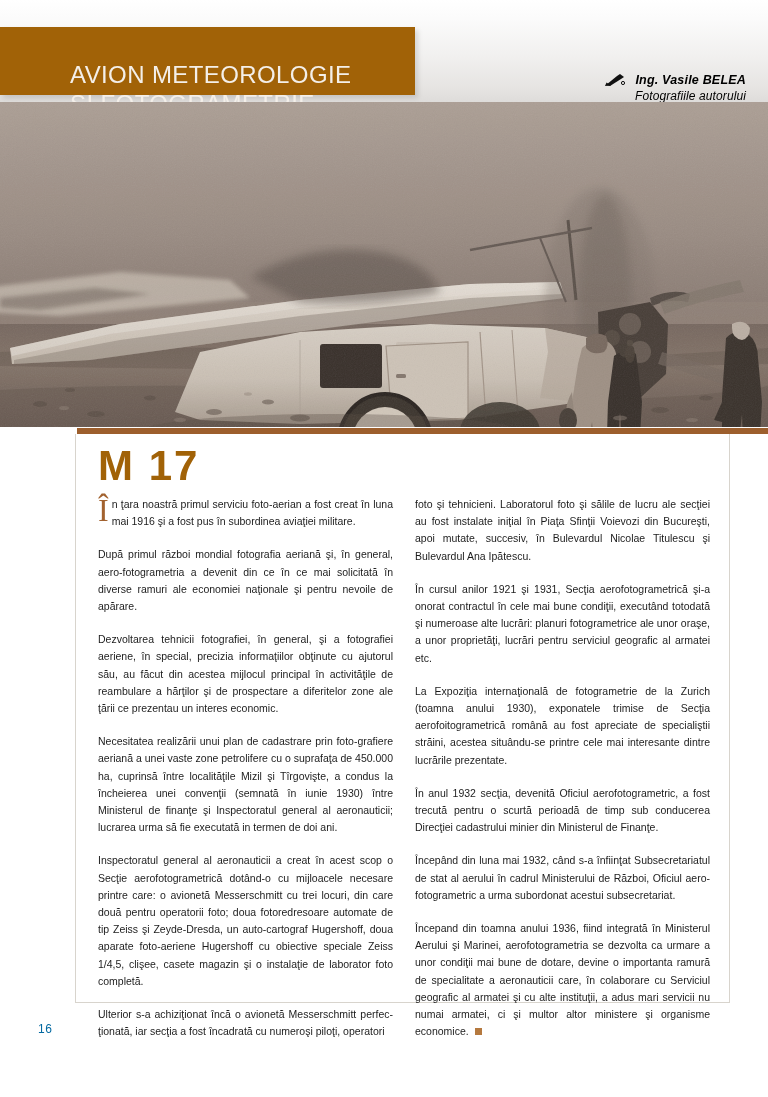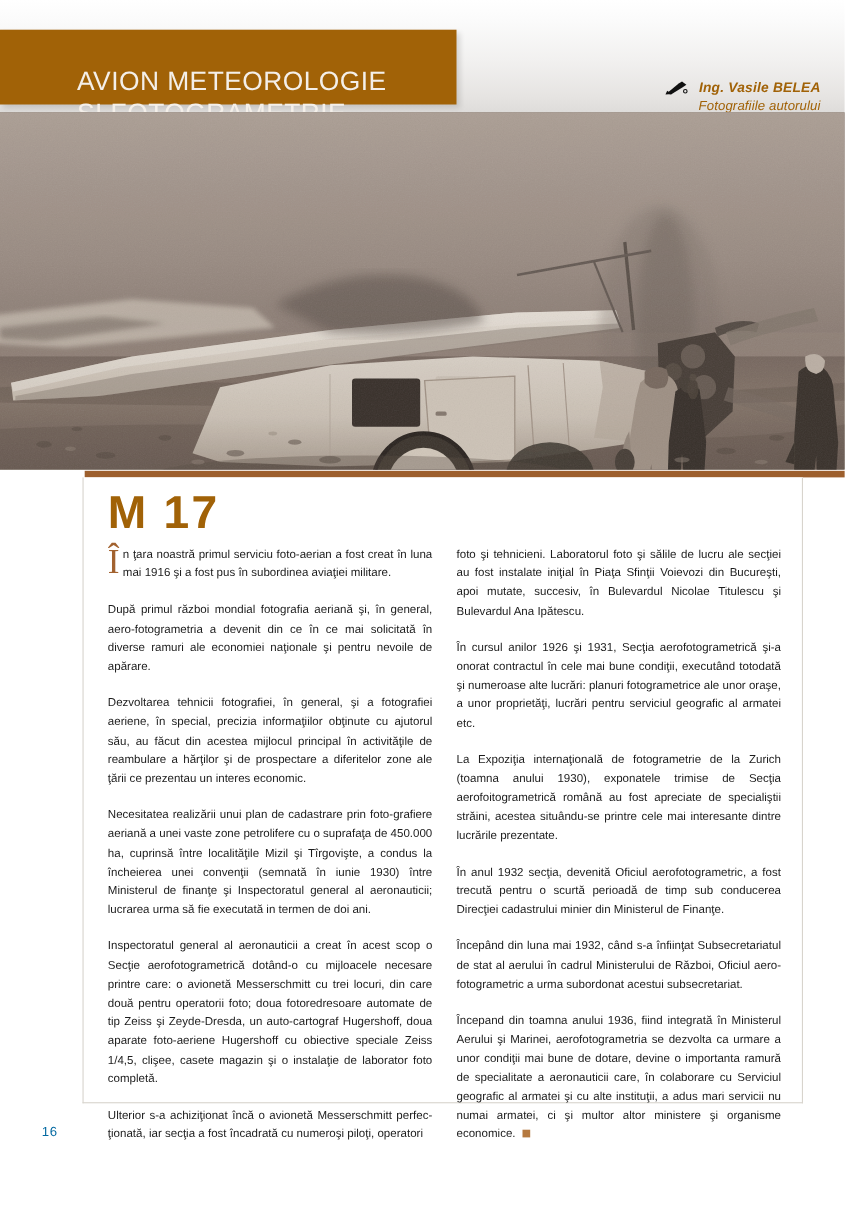--- a/index.html
+++ b/index.html
@@ -41,21 +41,21 @@
     line-height: 29px;
     font-weight: 400;
     white-space: pre-line;
   }
 
   
   .byline {
     position: absolute;
     right: 22px; top: 73px;
     text-align: right;
-    color: #a16207;
+    color: #000000;
     width: 260px;
   }
   .byline-row {
     display: flex;
     align-items: center;
     justify-content: flex-end;
     gap: 9px;
   }
   .byline-name {
     font-size: 12.5px;
@@ -347,21 +347,21 @@
       <p class="dropcap-para"><span class="dropcap">Î</span><span>n ţara noastră primul serviciu foto-aerian a fost creat în luna mai 1916 şi a fost pus în subordinea aviaţiei militare.</span></p>
       <p>După primul război mondial fotografia aeriană şi, în general, aero-fotogrametria a devenit din ce în ce mai solicitată în diverse ramuri ale economiei naţionale şi pentru nevoile de apărare.</p>
       <p>Dezvoltarea tehnicii fotografiei, în general, şi a fotografiei aeriene, în special, precizia informaţiilor obţinute cu ajutorul său, au făcut din acestea mijlocul principal în activităţile de reambulare a hărţilor şi de prospectare a diferitelor zone ale ţării ce prezentau un interes economic.</p>
       <p>Necesitatea realizării unui plan de  cadastrare  prin  foto-grafiere aeriană a unei vaste zone petrolifere cu o suprafaţa de 450.000 ha, cuprinsă între localităţile Mizil şi Tîrgovişte, a condus la încheierea unei convenţii (semnată în iunie 1930) între Ministerul de finanţe şi Inspectoratul general al aeronauticii; lucrarea urma să fie executată in termen de doi ani.</p>
       <p>Inspectoratul general al aeronauticii a creat în acest scop o Secţie aerofotogrametrică dotând-o cu mijloacele necesare printre care: o avionetă Messerschmitt cu trei locuri, din care două pentru operatorii foto; doua fotoredresoare automate de tip Zeiss şi Zeyde-Dresda, un auto-cartograf Hugershoff, doua aparate foto-aeriene Hugershoff cu obiective speciale Zeiss 1/4,5, clişee, casete magazin şi o instalaţie de laborator foto completă.</p>
       <p>Ulterior s-a achiziţionat încă o avionetă Messerschmitt perfec-ţionată, iar secţia a fost încadrată cu numeroşi piloţi, operatori</p>
     </div>
 
     <div class="col">
       <p>foto şi tehnicieni. Laboratorul foto şi sălile de lucru ale secţiei au fost instalate iniţial în Piaţa Sfinţii Voievozi din Bucureşti, apoi mutate, succesiv, în Bulevardul Nicolae Titulescu şi Bulevardul Ana Ipătescu.</p>
-      <p>În cursul anilor 1926 şi 1931, Secţia aerofotogrametrică şi-a onorat contractul în cele mai bune condiţii, executând totodată şi numeroase alte lucrări: planuri fotogrametrice ale unor oraşe, a unor proprietăţi, lucrări pentru serviciul geografic al armatei etc.</p>
+      <p>În cursul anilor 1921 şi 1931, Secţia aerofotogrametrică şi-a onorat contractul în cele mai bune condiţii, executând totodată şi numeroase alte lucrări: planuri fotogrametrice ale unor oraşe, a unor proprietăţi, lucrări pentru serviciul geografic al armatei etc.</p>
       <p>La Expoziţia internaţională de fotogrametrie de la Zurich (toamna  anului 1930), exponatele trimise de Secţia aerofoitogrametrică română au fost apreciate de specialiştii străini, acestea situându-se printre cele mai interesante dintre lucrările prezentate.</p>
       <p>În anul 1932 secţia, devenită Oficiul aerofotogrametric, a fost trecută pentru o scurtă perioadă de timp sub conducerea Direcţiei cadastrului minier din Ministerul de Finanţe.</p>
       <p>Începând din luna mai 1932, când s-a înfiinţat Subsecretariatul de stat al aerului în cadrul Ministerului de Război, Oficiul aero-fotogrametric a urma subordonat acestui subsecretariat.</p>
       <p><span>Începand din toamna anului 1936, fiind integrată în Ministerul Aerului şi Marinei, aerofotogrametria se dezvolta ca urmare a unor condiţii mai bune de dotare, devine o importanta ramură de specialitate a aeronauticii care, în colaborare cu Serviciul geografic al armatei şi cu alte instituţii, a adus mari servicii nu numai armatei, ci şi multor altor ministere şi organisme economice.</span><span class="end-mark"></span></p>
     </div>
   </div>
 </div>
 
 <div class="page-number">16</div>
 

